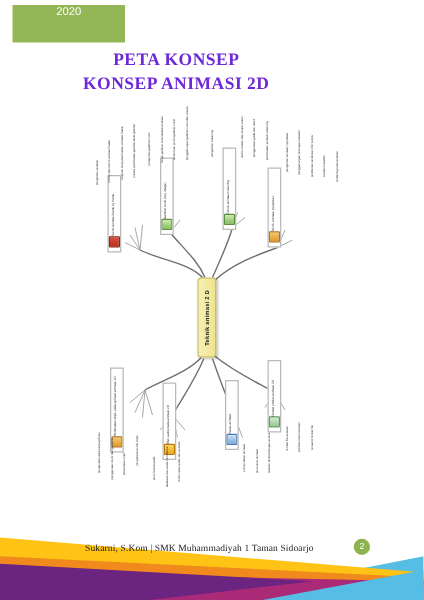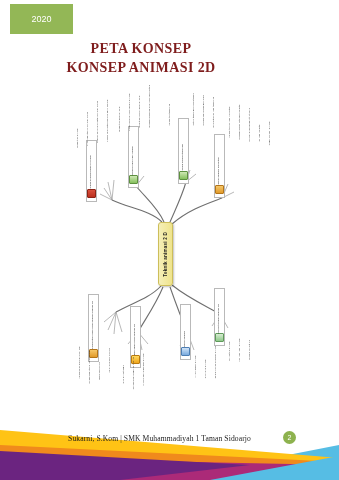--- a/index.html
+++ b/index.html
@@ -23,35 +23,35 @@
     display:flex; align-items:center;
     padding-left:14px;
   }
   .header-title {
     color:#ffffff;
     font-size:8.2px;
     letter-spacing:.2px;
     font-family:"Liberation Sans", sans-serif;
   }
   .header-year {
-    width:63px;
+    width:90px;
     background:#93B756;
-    display:flex; align-items:center; justify-content:center;
+    display:flex; justify-content:center;
     color:#ffffff;
     font-size:9px;
   }
 
   
   .doc-title {
     position:absolute; left:0; top:40px; width:282px;
     text-align:center;
     font-family:"Liberation Serif", serif;
     font-weight:bold;
     font-size:14px;
-    color:#7f1d1d;
+    color:#6d28d9;
     line-height:1.35;
     letter-spacing:.4px;
   }
 
   
   .mindmap {
     position:absolute;
     left:0; top:82px;
     width:339px; height:330px;
   }

